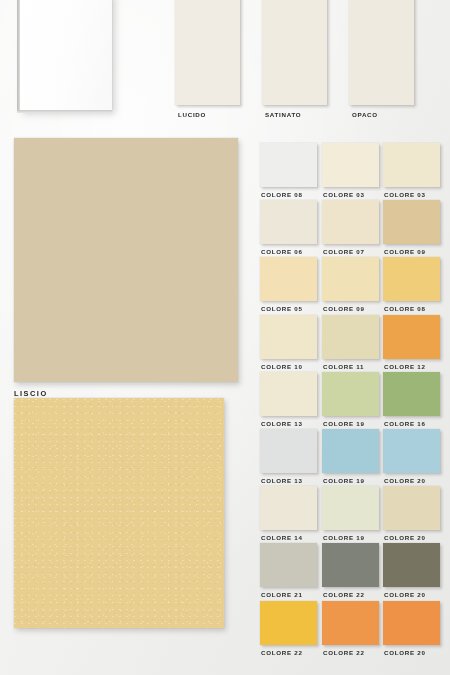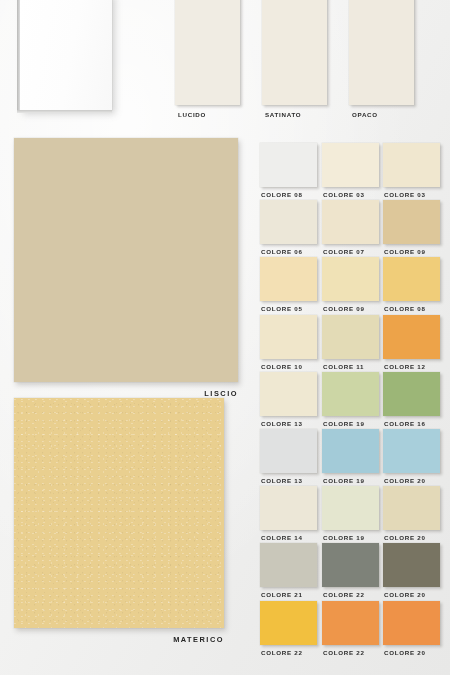--- a/index.html
+++ b/index.html
@@ -43,21 +43,21 @@
     font-family:"Liberation Sans", sans-serif;
   }
 
   .caption-lg {
     position:absolute;
     font-size:7.4px;
     letter-spacing:1.5px;
     font-weight:bold;
     color:#252525;
     white-space:nowrap;
-    text-align:right;
+    text-align:left;
   }
 
   
   #white-panel {
     position:absolute;
     left:20px; top:-8px;
     width:92px; height:118px;
     background:linear-gradient(100deg,#ffffff 0%,#fdfdfd 55%,#f8f8f8 100%);
     box-shadow:
       3px 4px 7px rgba(120,120,118,.30),
@@ -106,21 +106,20 @@
     <div class="chip" style="left: 262px; top: -8px; width: 65px; height: 113px; background: rgb(240, 235, 224);"></div>
     <div class="caption" style="left: 265px; top: 111px;">SATINATO</div>
     <div class="chip" style="left: 349px; top: -8px; width: 65px; height: 113px; background: rgb(239, 234, 223);"></div>
     <div class="caption" style="left: 352px; top: 111px;">OPACO</div>
   </div>
 
 <div id="large-samples">
     <div class="chip" style="left: 14px; top: 138px; width: 224px; height: 244px; background: rgb(213, 199, 167); box-shadow: rgba(120, 118, 112, 0.32) 2px 3px 5px, rgba(160, 158, 150, 0.2) 0px 0px 0px 0.5px;"></div>
     <div class="caption-lg" style="left: 14px; width: 224px; top: 389px;">LISCIO</div>
     <div class="chip tex" style="left: 14px; top: 398px; width: 210px; height: 230px; background: rgb(233, 207, 143); box-shadow: rgba(120, 118, 112, 0.32) 2px 3px 5px, rgba(160, 158, 150, 0.2) 0px 0px 0px 0.5px;"></div>
-    <div class="caption-lg" style="left: 14px; width: 210px; top: 635px;">MATERICO</div>
   </div>
 
 <div id="color-grid">
     <div class="chip" style="left: 260px; top: 143px; width: 57px; height: 44px; background: rgb(238, 238, 236);"></div>
     <div class="caption" style="left: 261px; top: 191px;">COLORE 08</div>
     <div class="chip" style="left: 322px; top: 143px; width: 57px; height: 44px; background: rgb(243, 236, 217);"></div>
     <div class="caption" style="left: 323px; top: 191px;">COLORE 03</div>
     <div class="chip" style="left: 383px; top: 143px; width: 57px; height: 44px; background: rgb(240, 231, 207);"></div>
     <div class="caption" style="left: 384px; top: 191px;">COLORE 03</div>
     <div class="chip" style="left: 260px; top: 200.2px; width: 57px; height: 44px; background: rgb(236, 231, 216);"></div>

